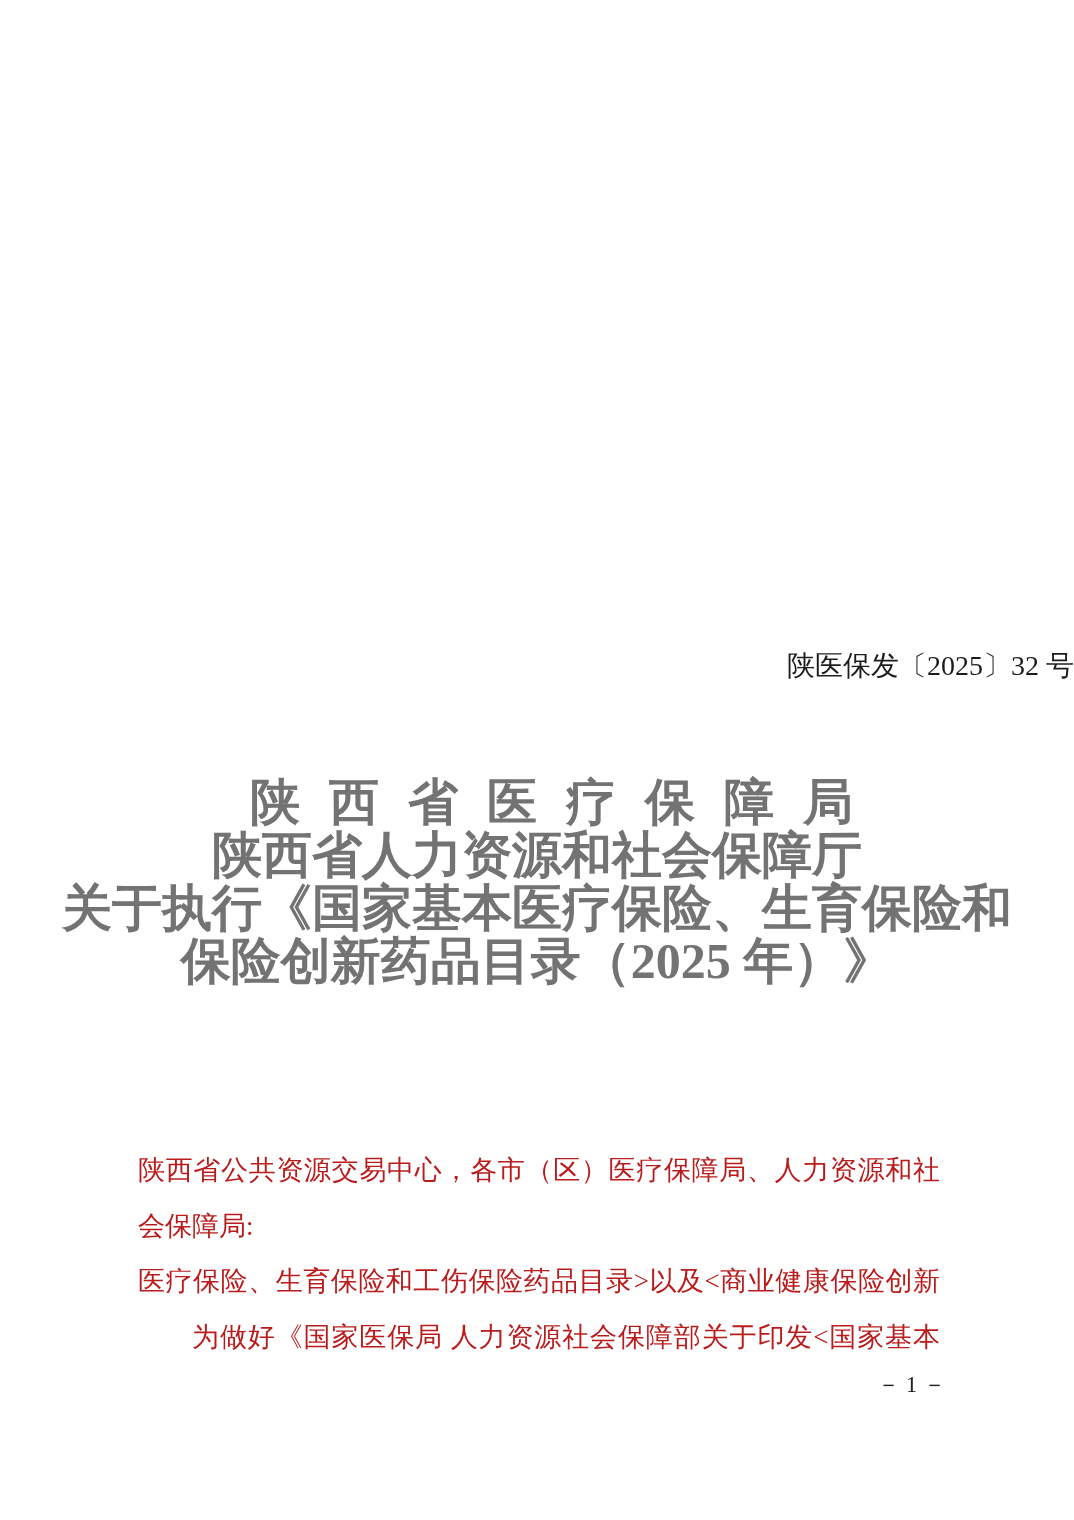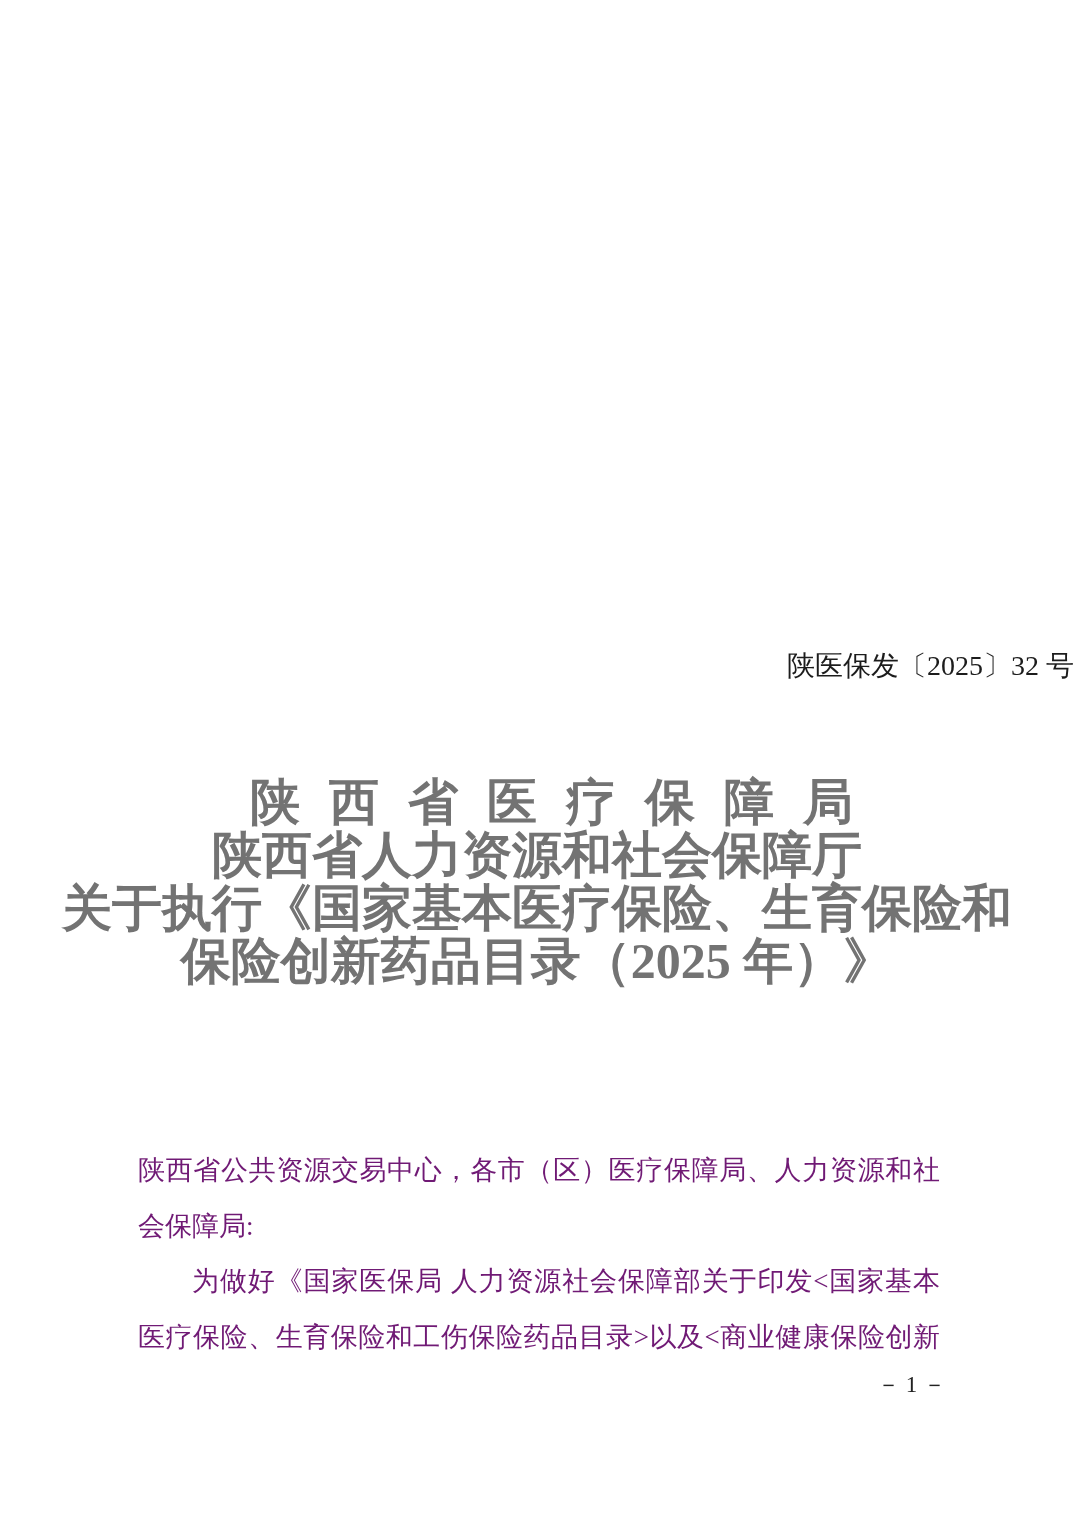--- a/index.html
+++ b/index.html
@@ -47,21 +47,21 @@
   }
   
   .body-block {
     position: absolute;
     top: 1143px;
     left: 138px;
     width: 802px;
     font-size: 27px;
     line-height: 55.5px;
     font-weight: 400;
-    color: #701a75;
+    color: #b91c1c;
   }
   .body-line-justify {
     text-align: justify;
     text-align-last: justify;
   }
   .body-line-left {
     text-align: center;
     text-align-last: left;
   }
   .para-indent {
@@ -88,19 +88,19 @@
   <div class="title-block">
     <div class="title-line issuer-spread">陕西省医疗保障局</div>
     <div class="title-line">陕西省人力资源和社会保障厅</div>
     <div class="title-line">关于执行《国家基本医疗保险、生育保险和</div>
     <div class="title-line">保险创新药品目录（2025 年）》</div>
   </div>
 
   <div class="body-block">
     <div class="body-line-justify">陕西省公共资源交易中心，各市（区）医疗保障局、人力资源和社</div>
     <div class="body-line-left">会保障局:</div>
+    <div class="body-line-justify">医疗保险、生育保险和工伤保险药品目录&gt;以及&lt;商业健康保险创新</div>
     <div class="body-line-justify para-indent">为做好《国家医保局 人力资源社会保障部关于印发&lt;国家基本</div>
-    <div class="body-line-justify">医疗保险、生育保险和工伤保险药品目录&gt;以及&lt;商业健康保险创新</div>
   </div>
 
   <div class="page-number">－ 1 －</div>
 
 </div>
 
 </body></html>

